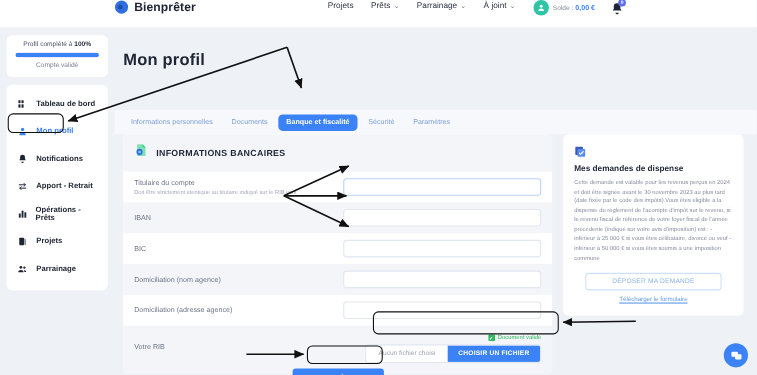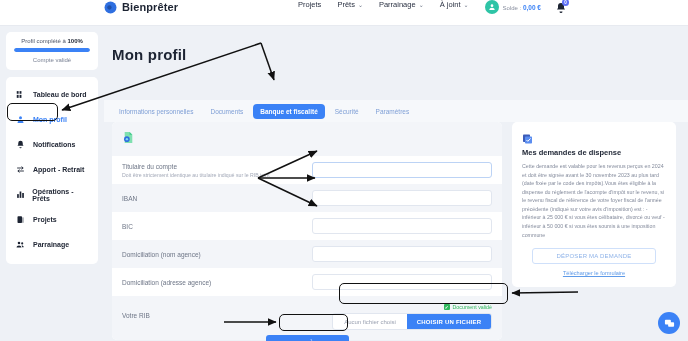--- a/index.html
+++ b/index.html
@@ -306,20 +306,21 @@
       <div class="panel">
         <div class="panel-head">
           <span>
             <svg viewBox="0 0 24 24" width="13" height="13">
               <path d="M5 2h9l5 5v15H5z" fill="#7fe0b0"></path>
               <path d="M14 2l5 5h-5z" fill="#3ec98a"></path>
               <circle cx="9" cy="15" r="5.2" fill="#2f6fe0"></circle>
               <circle cx="9" cy="15" r="2.2" fill="#7dd8f0"></circle>
             </svg>
           </span>
+          <span class="title">INFORMATIONS BANCAIRES</span>
         </div>
 
         <div class="frow">
           <div class="flabel">
             <div class="lbl">Titulaire du compte</div>
             <div class="hint">Doit être strictement identique au titulaire indiqué sur le RIB joint</div>
           </div>
           <div class="finput focused"></div>
         </div>
 

